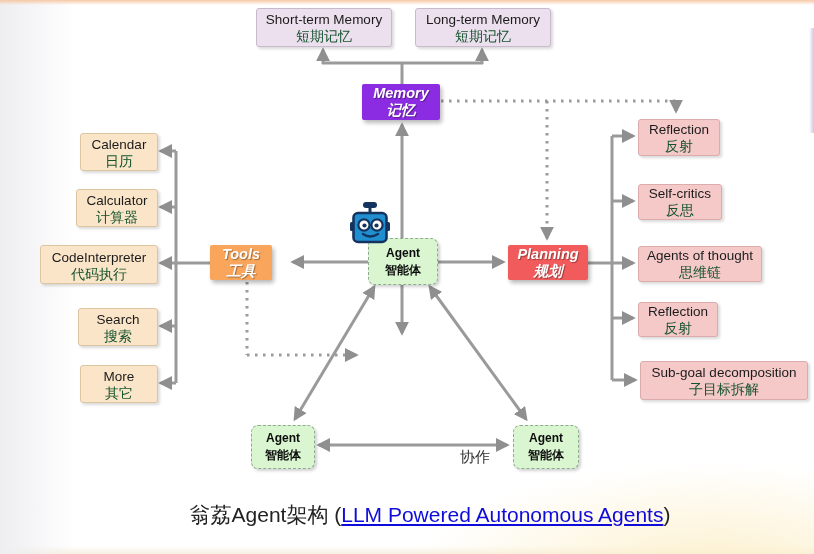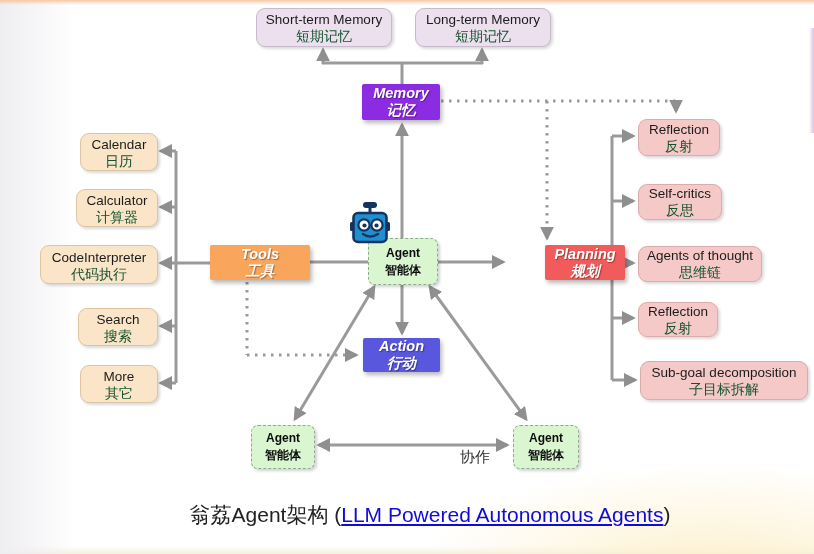--- a/index.html
+++ b/index.html
@@ -9,34 +9,34 @@
     background:
       linear-gradient(180deg, rgba(246,197,160,.95) 0, rgba(246,197,160,0) 5px),
       radial-gradient(ellipse 420px 150px at 88% 103%, #fcf0cd, rgba(252,240,205,0) 72%),
       linear-gradient(90deg, #eeeef1 0, rgba(238,238,241,0) 75px),
       linear-gradient(0deg, rgba(240,228,200,.55) 0, rgba(240,228,200,0) 8px),
       #ffffff;
   }
   #arrows{position:absolute;left:0;top:0;}
   .node{
     position:absolute;display:flex;flex-direction:column;align-items:center;justify-content:center;
-    text-align:center;line-height:17px;border-radius:9px;
+    text-align:center;line-height:17px;border-radius:3px;
   }
   .node .en{font-size:13.5px;color:#1b1b1b;}
   .node .zh{font-size:14px;color:#14532d;}
   .lavender{background:var(--lavender-bg,#ecdfee);border:1px solid #c9b9cd;box-shadow:2px 2px 3px rgba(0,0,0,.15);}
   .peach{background:var(--peach-bg,#fbe5c9);border:1px solid #ddc5a2;box-shadow:2px 2px 3px rgba(0,0,0,.15);justify-content:flex-end;}
   .pink{background:var(--pink-bg,#f6c9c9);border:1px solid #dcabab;box-shadow:2px 2px 3px rgba(0,0,0,.15);}
   .solid{box-shadow:2px 3px 4px rgba(0,0,0,.28);border-radius:2px;}
   .solid .en,.solid .zh{color:#fff;font-weight:bold;text-shadow:1px 1px 1px rgba(0,0,0,.35);font-style:italic;}
   .solid .en{font-size:14.5px;}
   .solid .zh{font-size:14.5px;}
   .purple{background:var(--memory-bg,#8b2be2);}
   .orange{background:var(--tools-bg,#f9a55b);}
-  .red{background:var(--planning-bg,#f25b5b);margin-left:37px;}
+  .red{background:var(--planning-bg,#f25b5b);}
   .blue{background:var(--action-bg,#5857dd);}
   .green{
     background:var(--agent-bg,#d9f6d0);border:1.6px dashed #90a890;border-radius:7px;
     box-shadow:2px 2px 3px rgba(0,0,0,.18);
   }
   .green .en,.green .zh{font-weight:bold;font-size:12px;color:#0d0d0d;}
   #robot{position:absolute;left:348px;top:200px;}
   #collab-label{position:absolute;left:340px;top:448px;width:150px;text-align:right;
     font-size:15px;color:#333;}
   #caption{position:absolute;left:0;top:501px;width:860px;text-align:center;
@@ -149,21 +149,21 @@
   </div>
   <div class="node peach" style="left:78px;top:308px;width:78px;height:36px">
     <div class="en">Search</div>
     <div class="zh">搜索</div>
   </div>
   <div class="node peach" style="left:80px;top:365px;width:76px;height:36px">
     <div class="en">More</div>
     <div class="zh">其它</div>
   </div>
 
-  <div class="node solid orange" style="left:210px;top:245px;width:100px;height:35px">
+  <div class="node solid orange" style="left:210px;top:245px;width:62px;height:35px">
     <div class="en">Tools</div>
     <div class="zh">工具</div>
   </div>
 
   <div class="node green" style="left:368px;top:238px;width:68px;height:45px">
     <div class="en">Agent</div>
     <div class="zh">智能体</div>
   </div>
 
   <svg id="robot" width="44" height="46" viewBox="0 0 44 46">
@@ -177,24 +177,20 @@
     <circle cx="16.5" cy="25.5" r="2.1" fill="#14345f"></circle>
     <circle cx="28.5" cy="25.5" r="2.1" fill="#14345f"></circle>
     <path d="M15,34 Q22,39 30,34" fill="none" stroke="#14345f" stroke-width="2.4" stroke-linecap="round"></path>
   </svg>
 
   <div class="node solid red" style="left:508px;top:245px;width:80px;height:35px">
     <div class="en">Planning</div>
     <div class="zh">规划</div>
   </div>
 
-  <div class="node solid blue" style="left:363px;top:338px;width:77px;height:34px">
-    <div class="en">Action</div>
-    <div class="zh">行动</div>
-  </div>
 
   <div class="node green" style="left:251px;top:425px;width:62px;height:42px">
     <div class="en">Agent</div>
     <div class="zh">智能体</div>
   </div>
   <div class="node green" style="left:513px;top:425px;width:64px;height:42px">
     <div class="en">Agent</div>
     <div class="zh">智能体</div>
   </div>
   <div id="collab-label">协作</div>

